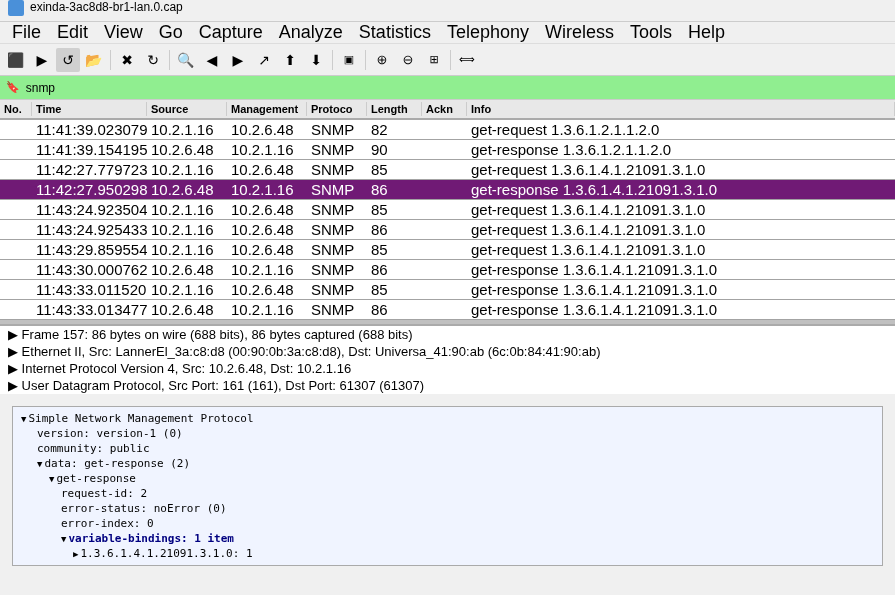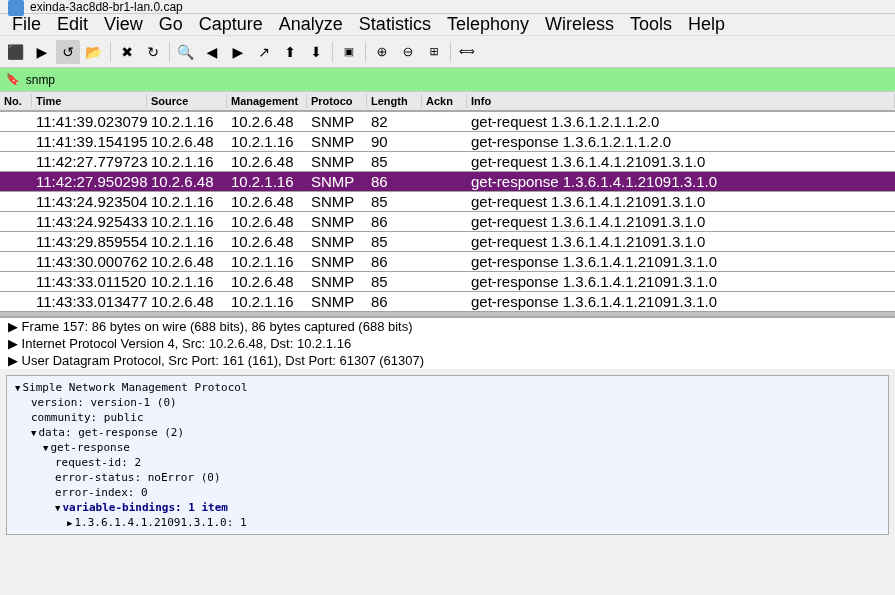--- a/index.html
+++ b/index.html
@@ -1,21 +1,21 @@
 <!DOCTYPE html>
 <html><head>
   <meta charset="utf-8">
   <style>
     * { margin: 0; padding: 0; box-sizing: border-box; }
     body { font-family: 'Segoe UI', Tahoma, sans-serif; font-size: 12px; background: #f0f0f0; width: 895px; height: 595px; overflow: hidden; }
 
     
     .title-bar {
       background: #f0f0f0;
-      height: 14px;
+      height: 22px;
       display: flex;
       padding: 0 8px;
       border-bottom: 1px solid #ccc;
       font-size: 12px;
     }
     .title-bar .icon { width: 16px; height: 16px; background: #4a90d9; border-radius: 2px; margin-right: 6px; display: inline-block; }
 
     
     .menu-bar {
       background: #f0f0f0;
@@ -111,21 +111,21 @@
       overflow: hidden;
     }
     .detail-row.level0 { padding-left: 8px; }
 
     
     .divider { height: 4px; background: #c0c0c0; cursor: row-resize; }
 
     .snmp-box {
       background: #f0f4ff;
       border: 1px solid #aaa;
-      margin: 6px;
+      margin: 12px;
       padding: 4px 8px;
       font-family: monospace;
       font-size: 11px;
     }
     .snmp-box .tree-line { padding: 1px 0; }
     .snmp-box .indent1 { padding-left: 16px; }
     .snmp-box .indent2 { padding-left: 28px; }
     .snmp-box .indent3 { padding-left: 40px; }
     .snmp-box .indent4 { padding-left: 52px; }
     .expand-arrow { font-size: 9px; margin-right: 2px; }
@@ -295,20 +295,21 @@
     <span></span>
     <span>get-response 1.3.6.1.4.1.21091.3.1.0</span>
   </div>
     </div>
 </div>
 
 <div class="divider"></div>
 
 <div class="details-section" id="frame-details">
     <div class="detail-row level0">▶ Frame 157: 86 bytes on wire (688 bits), 86 bytes captured (688 bits)</div>
+    <div class="detail-row level0">▶ Ethernet II, Src: LannerEl_3a:c8:d8 (00:90:0b:3a:c8:d8), Dst: Universa_41:90:ab (6c:0b:84:41:90:ab)</div>
     <div class="detail-row level0">▶ Internet Protocol Version 4, Src: 10.2.6.48, Dst: 10.2.1.16</div>
     <div class="detail-row level0">▶ User Datagram Protocol, Src Port: 161 (161), Dst Port: 61307 (61307)</div>
   </div>
 
 <div class="snmp-box" id="snmp-tree">
   <div class="tree-line"><span class="expand-arrow">▼</span>Simple Network Management Protocol</div>
   <div class="tree-line indent1">version: version-1 (0)</div>
   <div class="tree-line indent1">community: public</div>
   <div class="tree-line indent1"><span class="expand-arrow">▼</span>data: get-response (2)</div>
   <div class="tree-line indent2"><span class="expand-arrow">▼</span>get-response</div>

